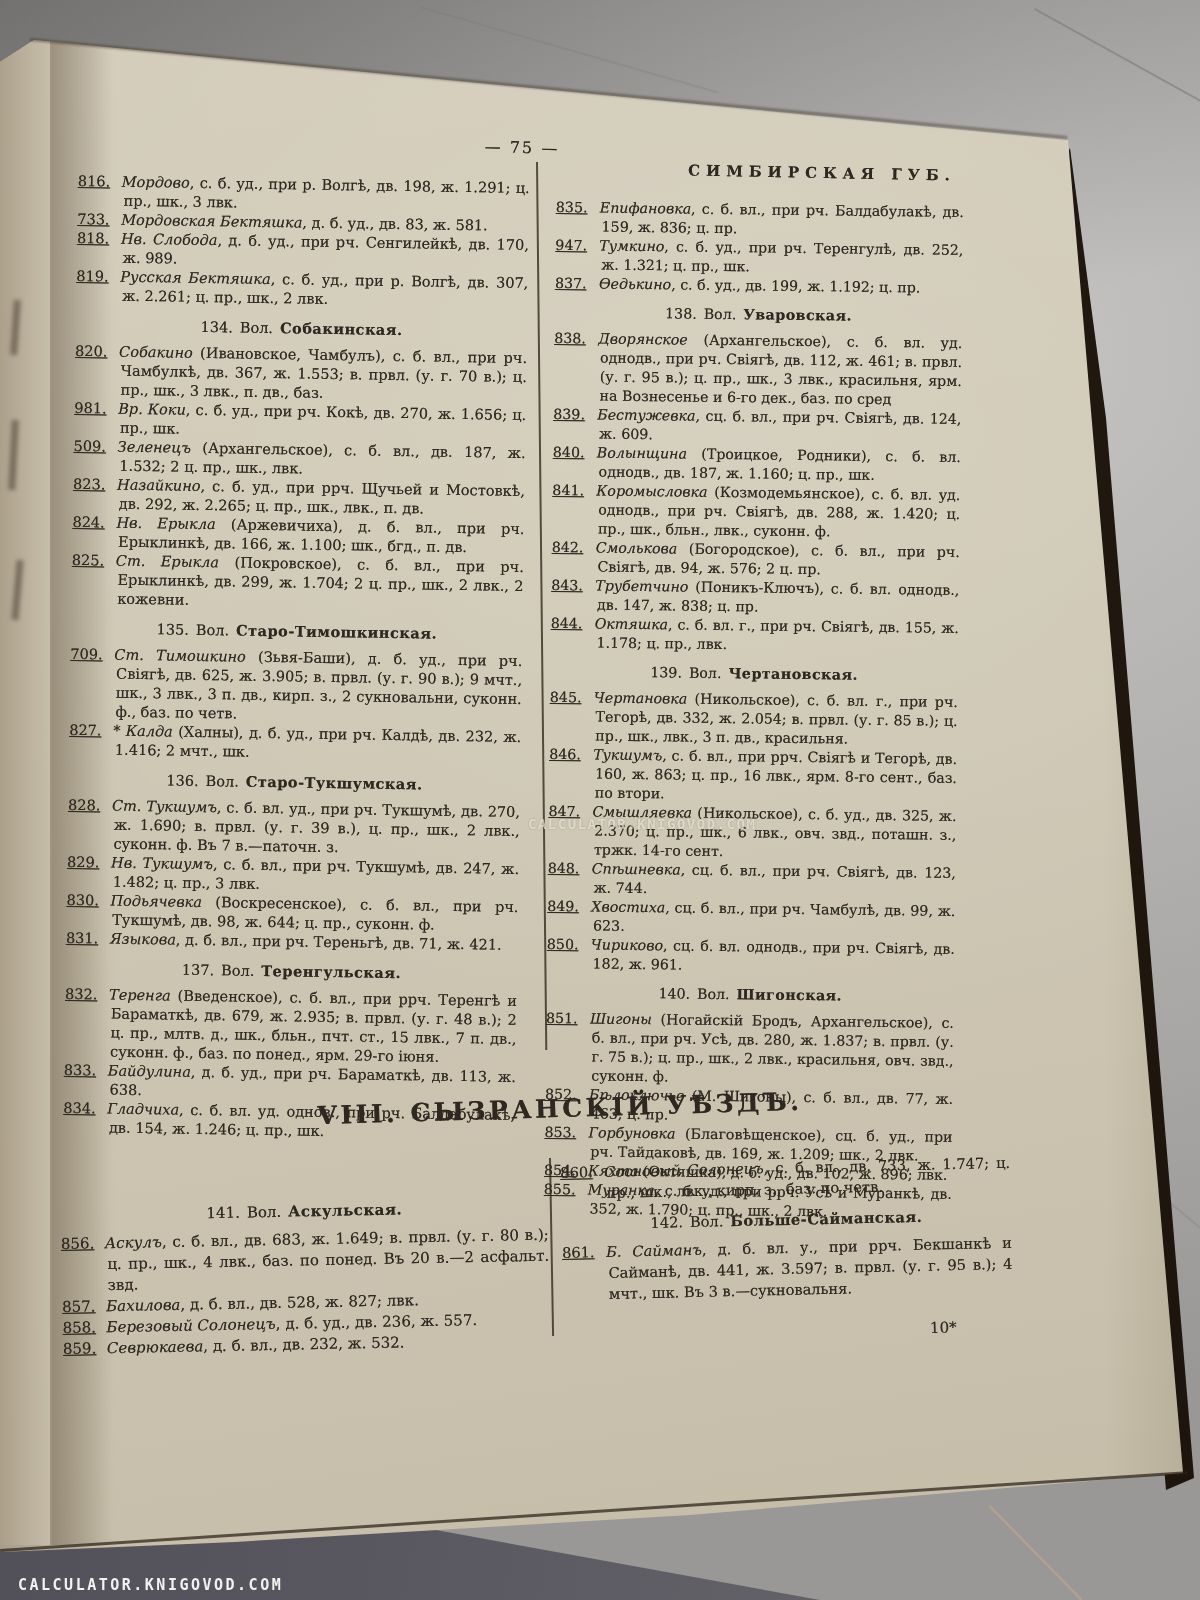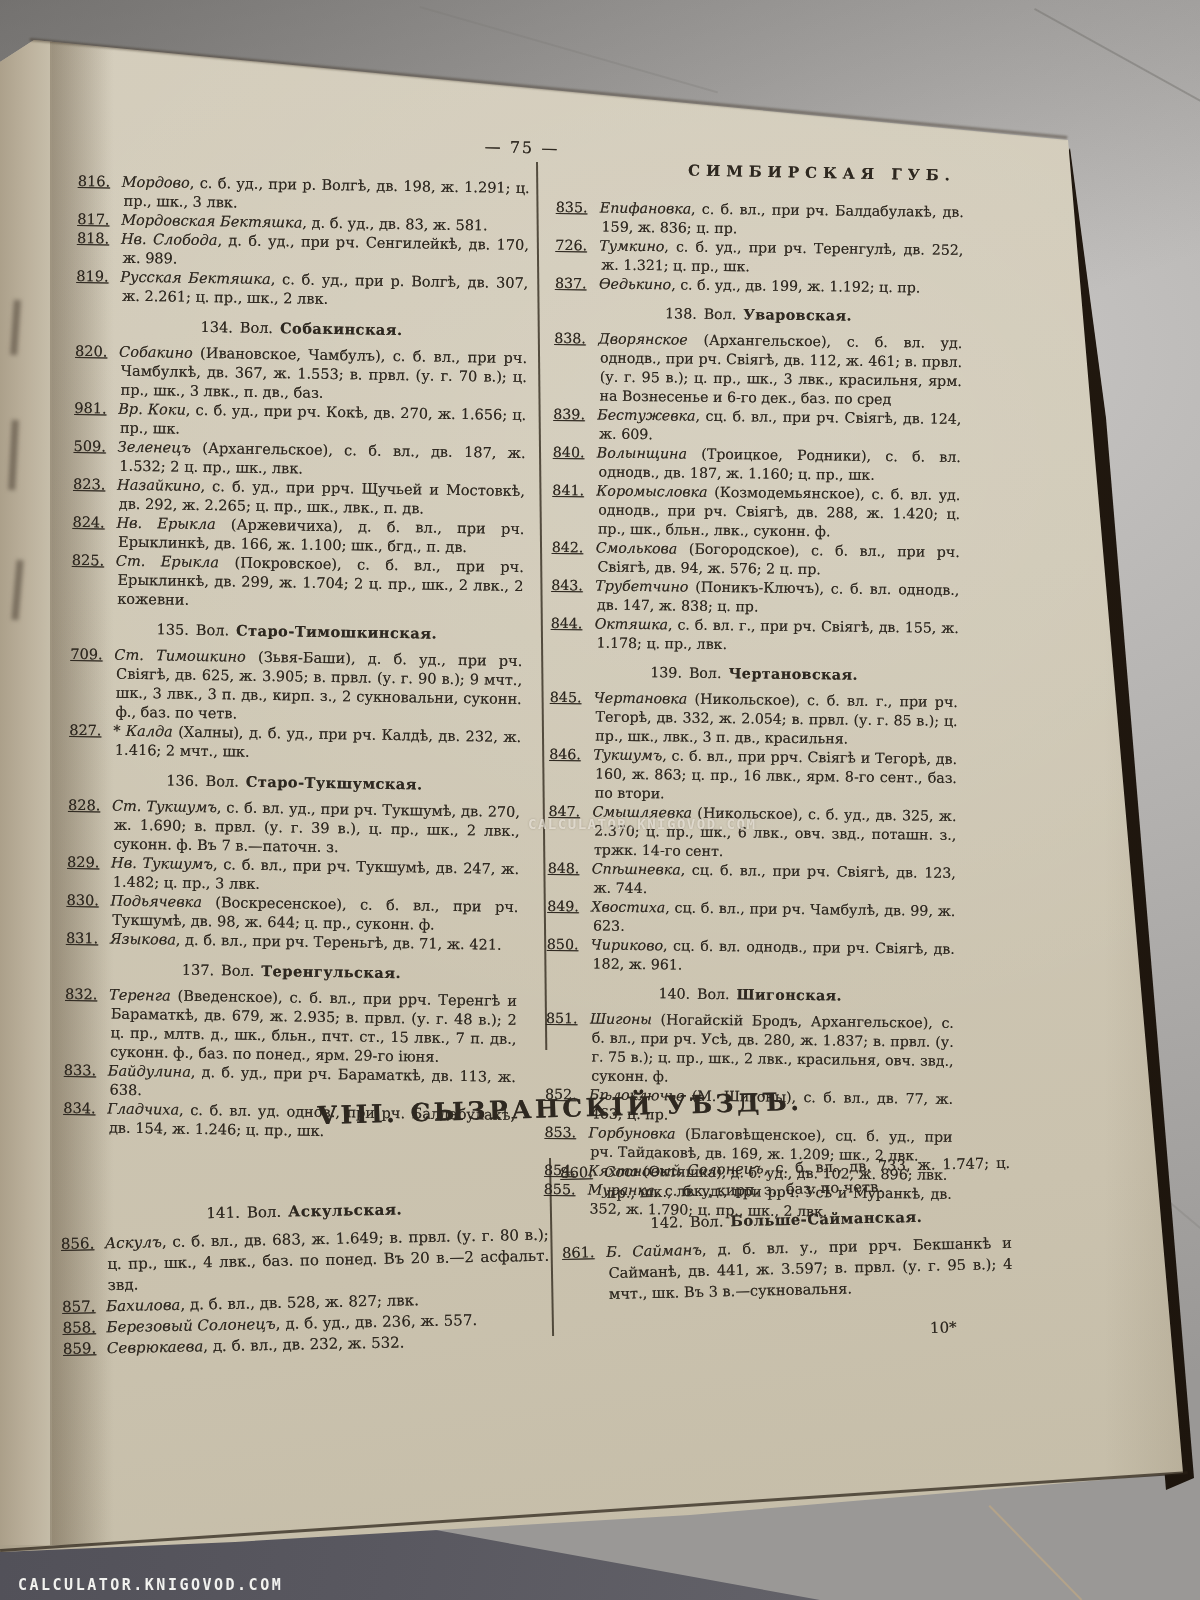--- a/index.html
+++ b/index.html
@@ -84,21 +84,21 @@
     <div class="gutter"></div>
 
     <div class="pageno ink">— 75 —</div>
     <div class="runhead ink">СИМБИРСКАЯ ГУБ.</div>
 
     <div class="divider div-top"></div>
     <div class="divider div-bottom"></div>
 
     <div class="col tl ink">
         <div class="entry"><span class="num">816.</span><i class="nm">Мордово</i><span class="rest">, с. б. уд., при р. Волгѣ, дв. 198, ж. 1.291; ц. пр., шк., 3 лвк.</span></div>
-        <div class="entry"><span class="num">817.</span><i class="nm">Мордовская Бектяшка</i><span class="rest">, д. б. уд., дв. 83, ж. 581.</span></div>
+        <div class="entry"><span class="num">733.</span><i class="nm">Мордовская Бектяшка</i><span class="rest">, д. б. уд., дв. 83, ж. 581.</span></div>
         <div class="entry"><span class="num">818.</span><i class="nm">Нв. Слобода</i><span class="rest">, д. б. уд., при рч. Сенгилейкѣ, дв. 170, ж. 989.</span></div>
         <div class="entry"><span class="num">819.</span><i class="nm">Русская Бектяшка</i><span class="rest">, с. б. уд., при р. Волгѣ, дв. 307, ж. 2.261; ц. пр., шк., 2 лвк.</span></div>
         <div class="vol-head"><span class="vh-num">134.</span><span class="vh-pre">Вол.</span><b class="vh-name">Собакинская.</b></div>
         <div class="entry"><span class="num">820.</span><i class="nm">Собакино</i><span class="rest"> (Ивановское, Чамбулъ), с. б. вл., при рч. Чамбулкѣ, дв. 367, ж. 1.553; в. првл. (у. г. 70 в.); ц. пр., шк., 3 лвк., п. дв., баз.</span></div>
         <div class="entry"><span class="num">981.</span><i class="nm">Вр. Коки</i><span class="rest">, с. б. уд., при рч. Кокѣ, дв. 270, ж. 1.656; ц. пр., шк.</span></div>
         <div class="entry"><span class="num">509.</span><i class="nm">Зеленецъ</i><span class="rest"> (Архангельское), с. б. вл., дв. 187, ж. 1.532; 2 ц. пр., шк., лвк.</span></div>
         <div class="entry"><span class="num">823.</span><i class="nm">Назайкино</i><span class="rest">, с. б. уд., при ррч. Щучьей и Мостовкѣ, дв. 292, ж. 2.265; ц. пр., шк., лвк., п. дв.</span></div>
         <div class="entry"><span class="num">824.</span><i class="nm">Нв. Ерыкла</i><span class="rest"> (Аржевичиха), д. б. вл., при рч. Ерыклинкѣ, дв. 166, ж. 1.100; шк., бгд., п. дв.</span></div>
         <div class="entry"><span class="num">825.</span><i class="nm">Ст. Ерыкла</i><span class="rest"> (Покровское), с. б. вл., при рч. Ерыклинкѣ, дв. 299, ж. 1.704; 2 ц. пр., шк., 2 лвк., 2 кожевни.</span></div>
         <div class="vol-head"><span class="vh-num">135.</span><span class="vh-pre">Вол.</span><b class="vh-name">Старо-Тимошкинская.</b></div>
@@ -109,21 +109,21 @@
         <div class="entry"><span class="num">829.</span><i class="nm">Нв. Тукшумъ</i><span class="rest">, с. б. вл., при рч. Тукшумѣ, дв. 247, ж. 1.482; ц. пр., 3 лвк.</span></div>
         <div class="entry"><span class="num">830.</span><i class="nm">Подьячевка</i><span class="rest"> (Воскресенское), с. б. вл., при рч. Тукшумѣ, дв. 98, ж. 644; ц. пр., суконн. ф.</span></div>
         <div class="entry"><span class="num">831.</span><i class="nm">Языкова</i><span class="rest">, д. б. вл., при рч. Тереньгѣ, дв. 71, ж. 421.</span></div>
         <div class="vol-head"><span class="vh-num">137.</span><span class="vh-pre">Вол.</span><b class="vh-name">Теренгульская.</b></div>
         <div class="entry"><span class="num">832.</span><i class="nm">Теренга</i><span class="rest"> (Введенское), с. б. вл., при ррч. Теренгѣ и Бараматкѣ, дв. 679, ж. 2.935; в. првл. (у. г. 48 в.); 2 ц. пр., млтв. д., шк., бльн., пчт. ст., 15 лвк., 7 п. дв., суконн. ф., баз. по понед., ярм. 29-го іюня.</span></div>
         <div class="entry"><span class="num">833.</span><i class="nm">Байдулина</i><span class="rest">, д. б. уд., при рч. Бараматкѣ, дв. 113, ж. 638.</span></div>
         <div class="entry"><span class="num">834.</span><i class="nm">Гладчиха</i><span class="rest">, с. б. вл. уд. однов., при рч. Балдабулакѣ, дв. 154, ж. 1.246; ц. пр., шк.</span></div>
       </div>
     <div class="col tr ink">
         <div class="entry"><span class="num">835.</span><i class="nm">Епифановка</i><span class="rest">, с. б. вл., при рч. Балдабулакѣ, дв. 159, ж. 836; ц. пр.</span></div>
-        <div class="entry"><span class="num">726.</span><i class="nm">Тумкино</i><span class="rest">, с. б. уд., при рч. Теренгулѣ, дв. 252, ж. 1.321; ц. пр., шк.</span></div>
+        <div class="entry"><span class="num">947.</span><i class="nm">Тумкино</i><span class="rest">, с. б. уд., при рч. Теренгулѣ, дв. 252, ж. 1.321; ц. пр., шк.</span></div>
         <div class="entry"><span class="num">837.</span><i class="nm">Ѳедькино</i><span class="rest">, с. б. уд., дв. 199, ж. 1.192; ц. пр.</span></div>
         <div class="vol-head"><span class="vh-num">138.</span><span class="vh-pre">Вол.</span><b class="vh-name">Уваровская.</b></div>
         <div class="entry"><span class="num">838.</span><i class="nm">Дворянское</i><span class="rest"> (Архангельское), с. б. вл. уд. однодв., при рч. Свіягѣ, дв. 112, ж. 461; в. првл. (у. г. 95 в.); ц. пр., шк., 3 лвк., красильня, ярм. на Вознесенье и 6-го дек., баз. по сред</span></div>
         <div class="entry"><span class="num">839.</span><i class="nm">Бестужевка</i><span class="rest">, сц. б. вл., при рч. Свіягѣ, дв. 124, ж. 609.</span></div>
         <div class="entry"><span class="num">840.</span><i class="nm">Волынщина</i><span class="rest"> (Троицкое, Родники), с. б. вл. однодв., дв. 187, ж. 1.160; ц. пр., шк.</span></div>
         <div class="entry"><span class="num">841.</span><i class="nm">Коромысловка</i><span class="rest"> (Козмодемьянское), с. б. вл. уд. однодв., при рч. Свіягѣ, дв. 288, ж. 1.420; ц. пр., шк., бльн., лвк., суконн. ф.</span></div>
         <div class="entry"><span class="num">842.</span><i class="nm">Смолькова</i><span class="rest"> (Богородское), с. б. вл., при рч. Свіягѣ, дв. 94, ж. 576; 2 ц. пр.</span></div>
         <div class="entry"><span class="num">843.</span><i class="nm">Трубетчино</i><span class="rest"> (Поникъ-Ключъ), с. б. вл. однодв., дв. 147, ж. 838; ц. пр.</span></div>
         <div class="entry"><span class="num">844.</span><i class="nm">Октяшка</i><span class="rest">, с. б. вл. г., при рч. Свіягѣ, дв. 155, ж. 1.178; ц. пр., лвк.</span></div>
         <div class="vol-head"><span class="vh-num">139.</span><span class="vh-pre">Вол.</span><b class="vh-name">Чертановская.</b></div>

